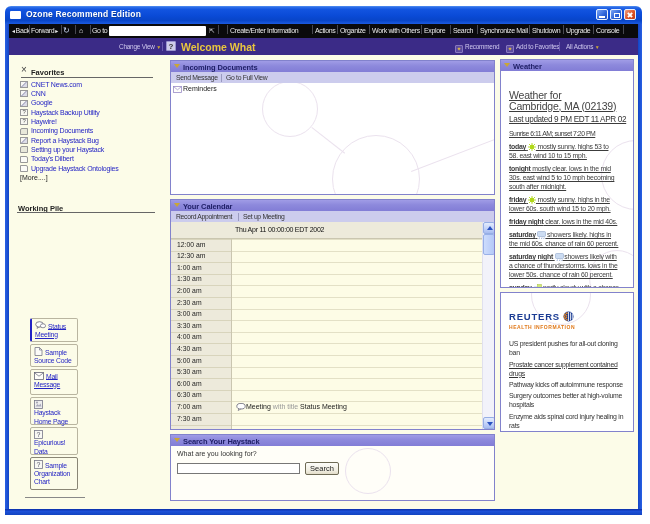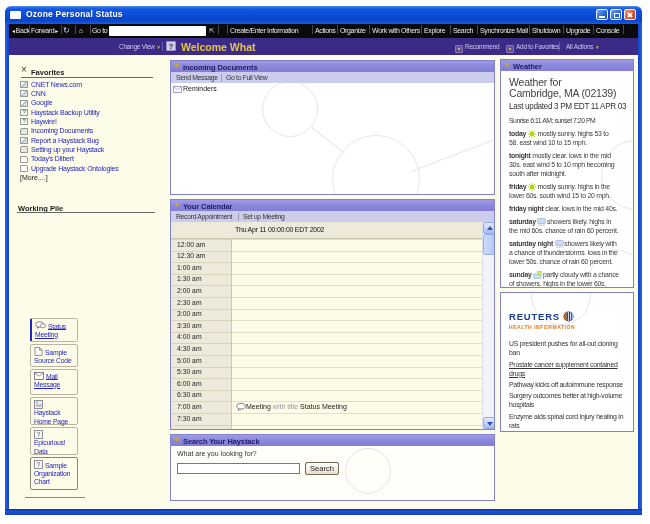--- a/index.html
+++ b/index.html
@@ -103,41 +103,41 @@
 #sthumb {position:absolute;left:0;top:12px;width:12px;height:21px;background:linear-gradient(90deg,#cddcfc,#b4c8f8);border:1px solid #98b0e8;border-radius:2px;}
 
 
 #srch {left:170px;top:434px;width:325px;height:67px;background:#fffef8;}
 #slab {position:absolute;left:6px;top:15px;font-size:7px;color:#333;}
 #sinput {position:absolute;left:6px;top:28px;width:123px;height:11px;background:#fff;border:1px solid #777;}
 #sbutton {position:absolute;left:134px;top:27px;width:34px;height:13px;background:linear-gradient(#fdfdfa,#f0ede0 70%,#e2dcc8);border:1px solid #6e6a55;border-radius:2px;font-size:7.5px;color:#222;text-align:center;line-height:11px;}
 
 
 #wx {left:500px;top:59px;width:134px;height:229px;}
-#wxc {position:absolute;left:8px;top:11px;width:124px;font-size:6.9px;letter-spacing:-0.25px;line-height:9px;color:#3c3c3c;white-space:nowrap;}
+#wxc {position:absolute;left:8px;top:24px;width:124px;font-size:6.9px;letter-spacing:-0.25px;line-height:9px;color:#3c3c3c;white-space:nowrap;text-decoration:underline;}
 #wxc h1 {font-size:10.5px;letter-spacing:-0.2px;line-height:10.6px;font-weight:normal;color:#444;margin:6px 0 0 0;}
 #wxc .upd {font-size:8.2px;letter-spacing:-0.35px;margin-top:4px;color:#333;}
 #wxc .sun {font-size:6.9px;letter-spacing:-0.5px;margin-top:5px;}
 #wxc p {margin-top:4px;}
 .wi {display:inline-block;width:8px;height:8px;vertical-align:-1.5px;}
 .wi svg {display:block;}
 
 
 #news {left:500px;top:292px;width:134px;height:140px;}
 #nc {position:absolute;left:8px;top:11px;width:124px;font-size:6.9px;letter-spacing:-0.25px;line-height:9.2px;color:#333;white-space:nowrap;}
 #reut {margin-top:7px;font-size:9.5px;font-weight:bold;color:#1b3c94;letter-spacing:0.8px;}
 #hinfo {font-size:5px;font-weight:bold;color:#e07818;letter-spacing:0.55px;margin-top:1px;}
 #nc p {margin-top:2px;}
 </style></head>
 <body>
 <div id="s">
 
  <div class="a" id="title"></div>
  <div class="a" id="ticon"></div>
- <div class="a" id="ttext">Ozone Personal Status</div>
+ <div class="a" id="ttext">Ozone Recommend Edition</div>
  <div class="a wbtn" id="bmin">
       <i></i>
     </div>
  <div class="a wbtn" id="bmax">
       <i></i>
     </div>
  <div class="a wbtn" id="bclo">
       <i></i>
     </div>
  <div class="a" id="bl"></div>
@@ -390,21 +390,21 @@
 
  <div class="panel a" id="wx">
   <div class="wm" style="left:100px;top:80px;width:70px;height:70px;"></div>
   <div class="wm" style="left:88px;top:190px;width:56px;height:56px;"></div>
   <div class="phead">
         <i></i>
         <b>Weather</b>
       </div>
   <div id="wxc">
    <h1>Weather for<br>Cambridge, MA (02139)</h1>
-   <div class="upd">Last updated 3 PM EDT 11 APR 03</div>
+   <div class="upd">Last updated 9 PM EDT 11 APR 02</div>
    <div class="sun">Sunrise 6:11 AM; sunset 7:20 PM</div>
    <p><b>today</b> <span class="wi"><svg width="8" height="8">
               <circle cx="4" cy="4" r="2.2" fill="#b0d818"></circle>
               <g stroke="#b0d818" stroke-width="0.9">
                 <line x1="4" y1="0" x2="4" y2="8"></line>
                 <line x1="0" y1="4" x2="8" y2="4"></line>
                 <line x1="1" y1="1" x2="7" y2="7"></line>
                 <line x1="7" y1="1" x2="1" y2="7"></line>
               </g>
             </svg></span> mostly sunny. highs 53 to<br>58. east wind 10 to 15 mph.</p>

